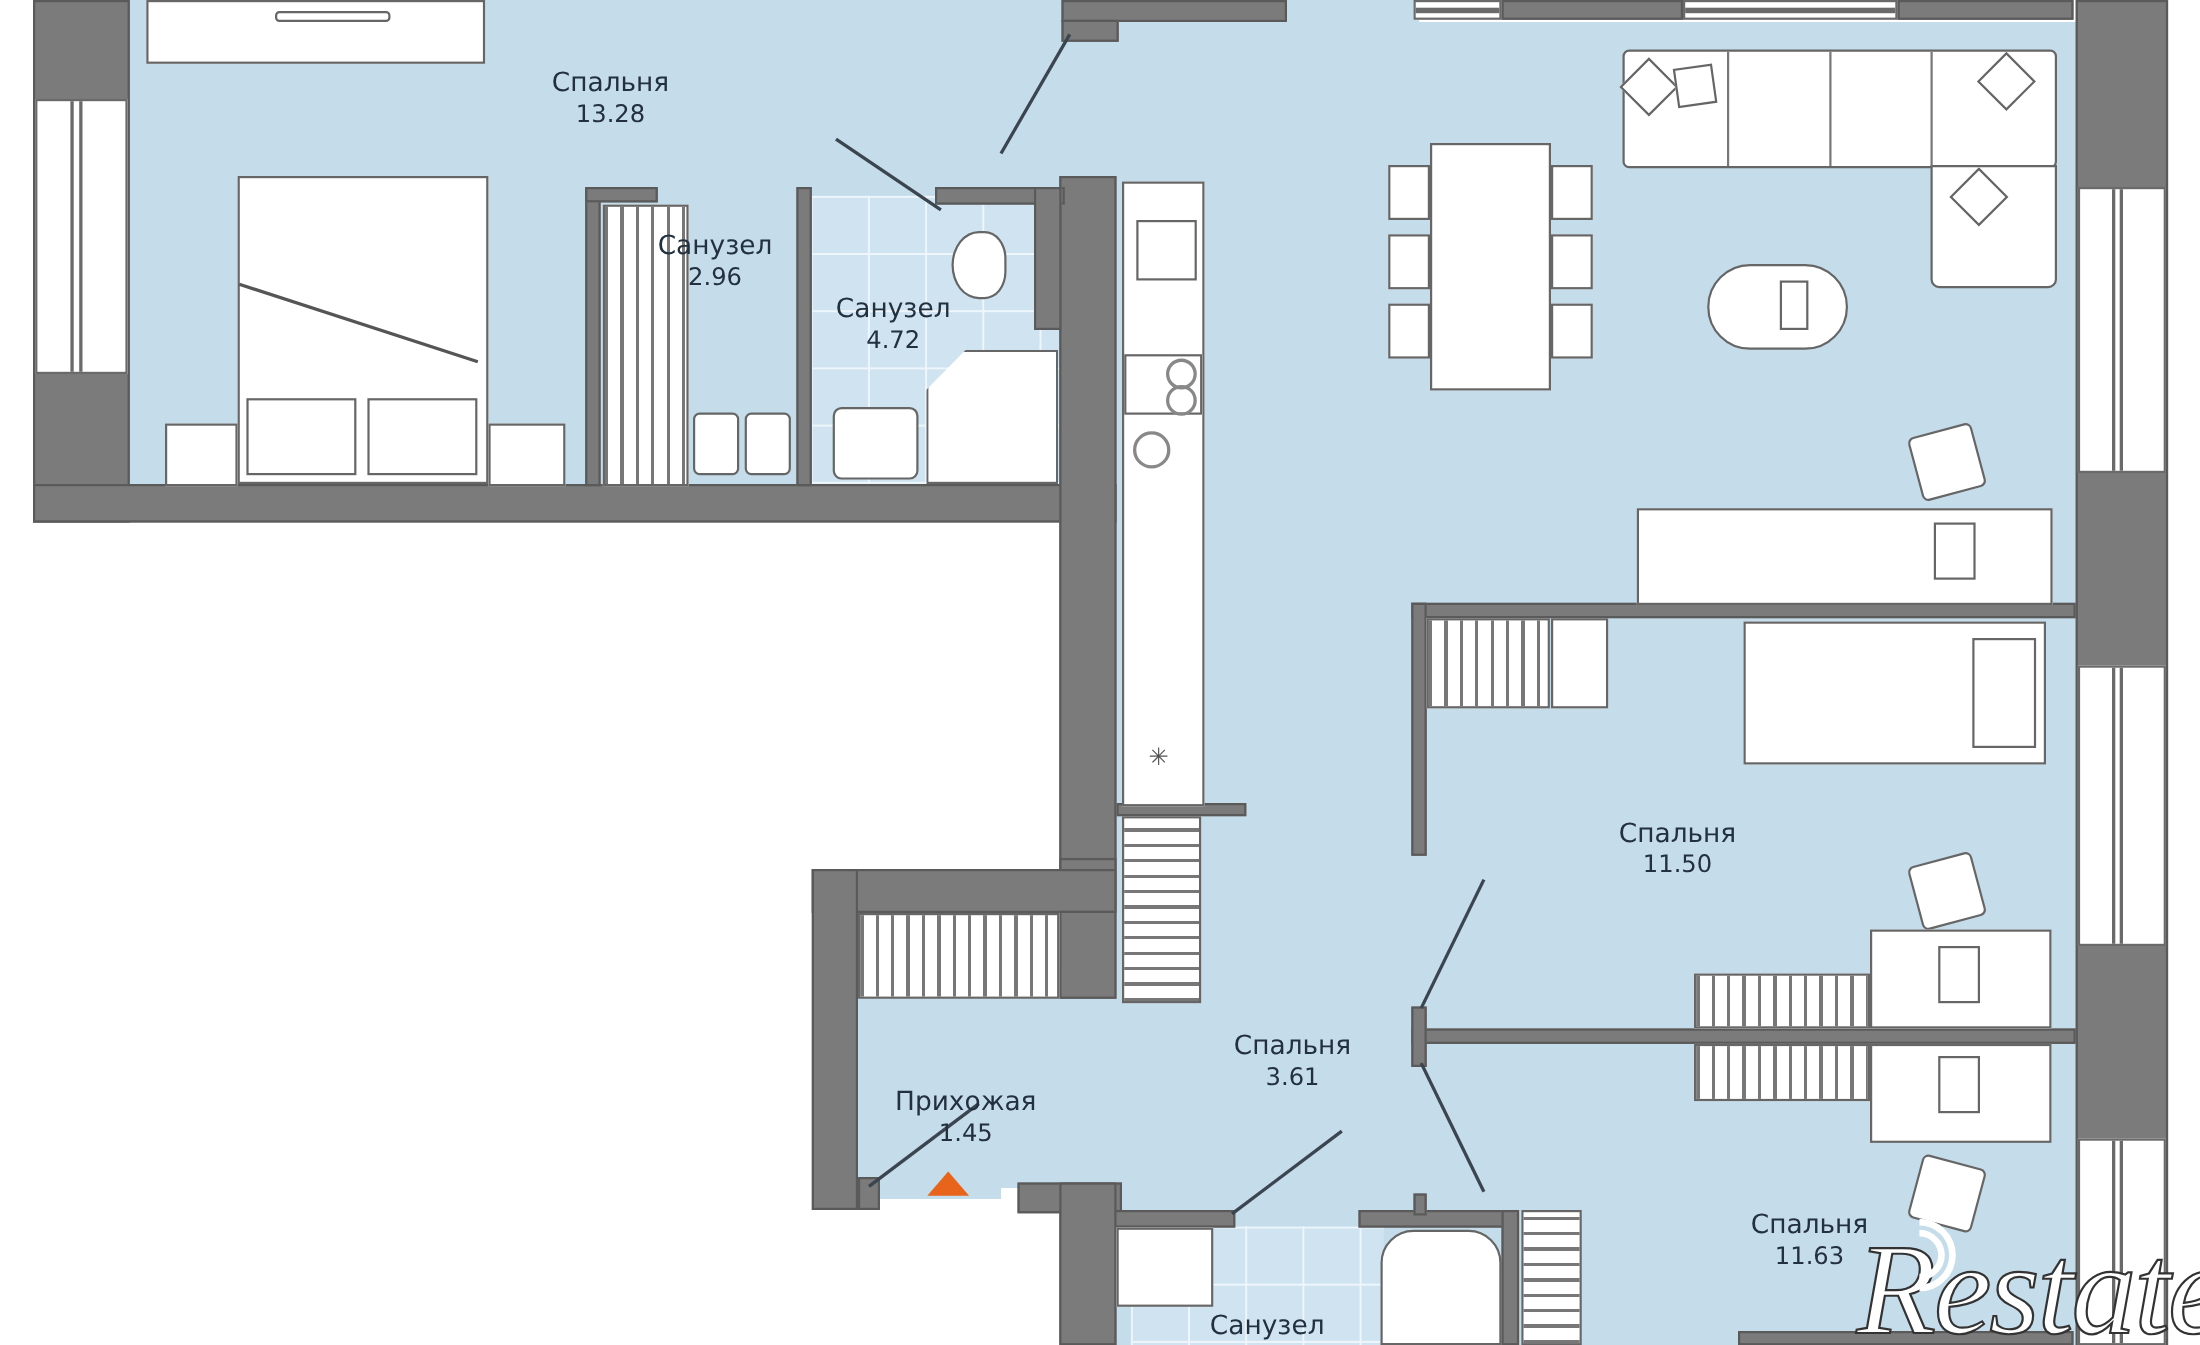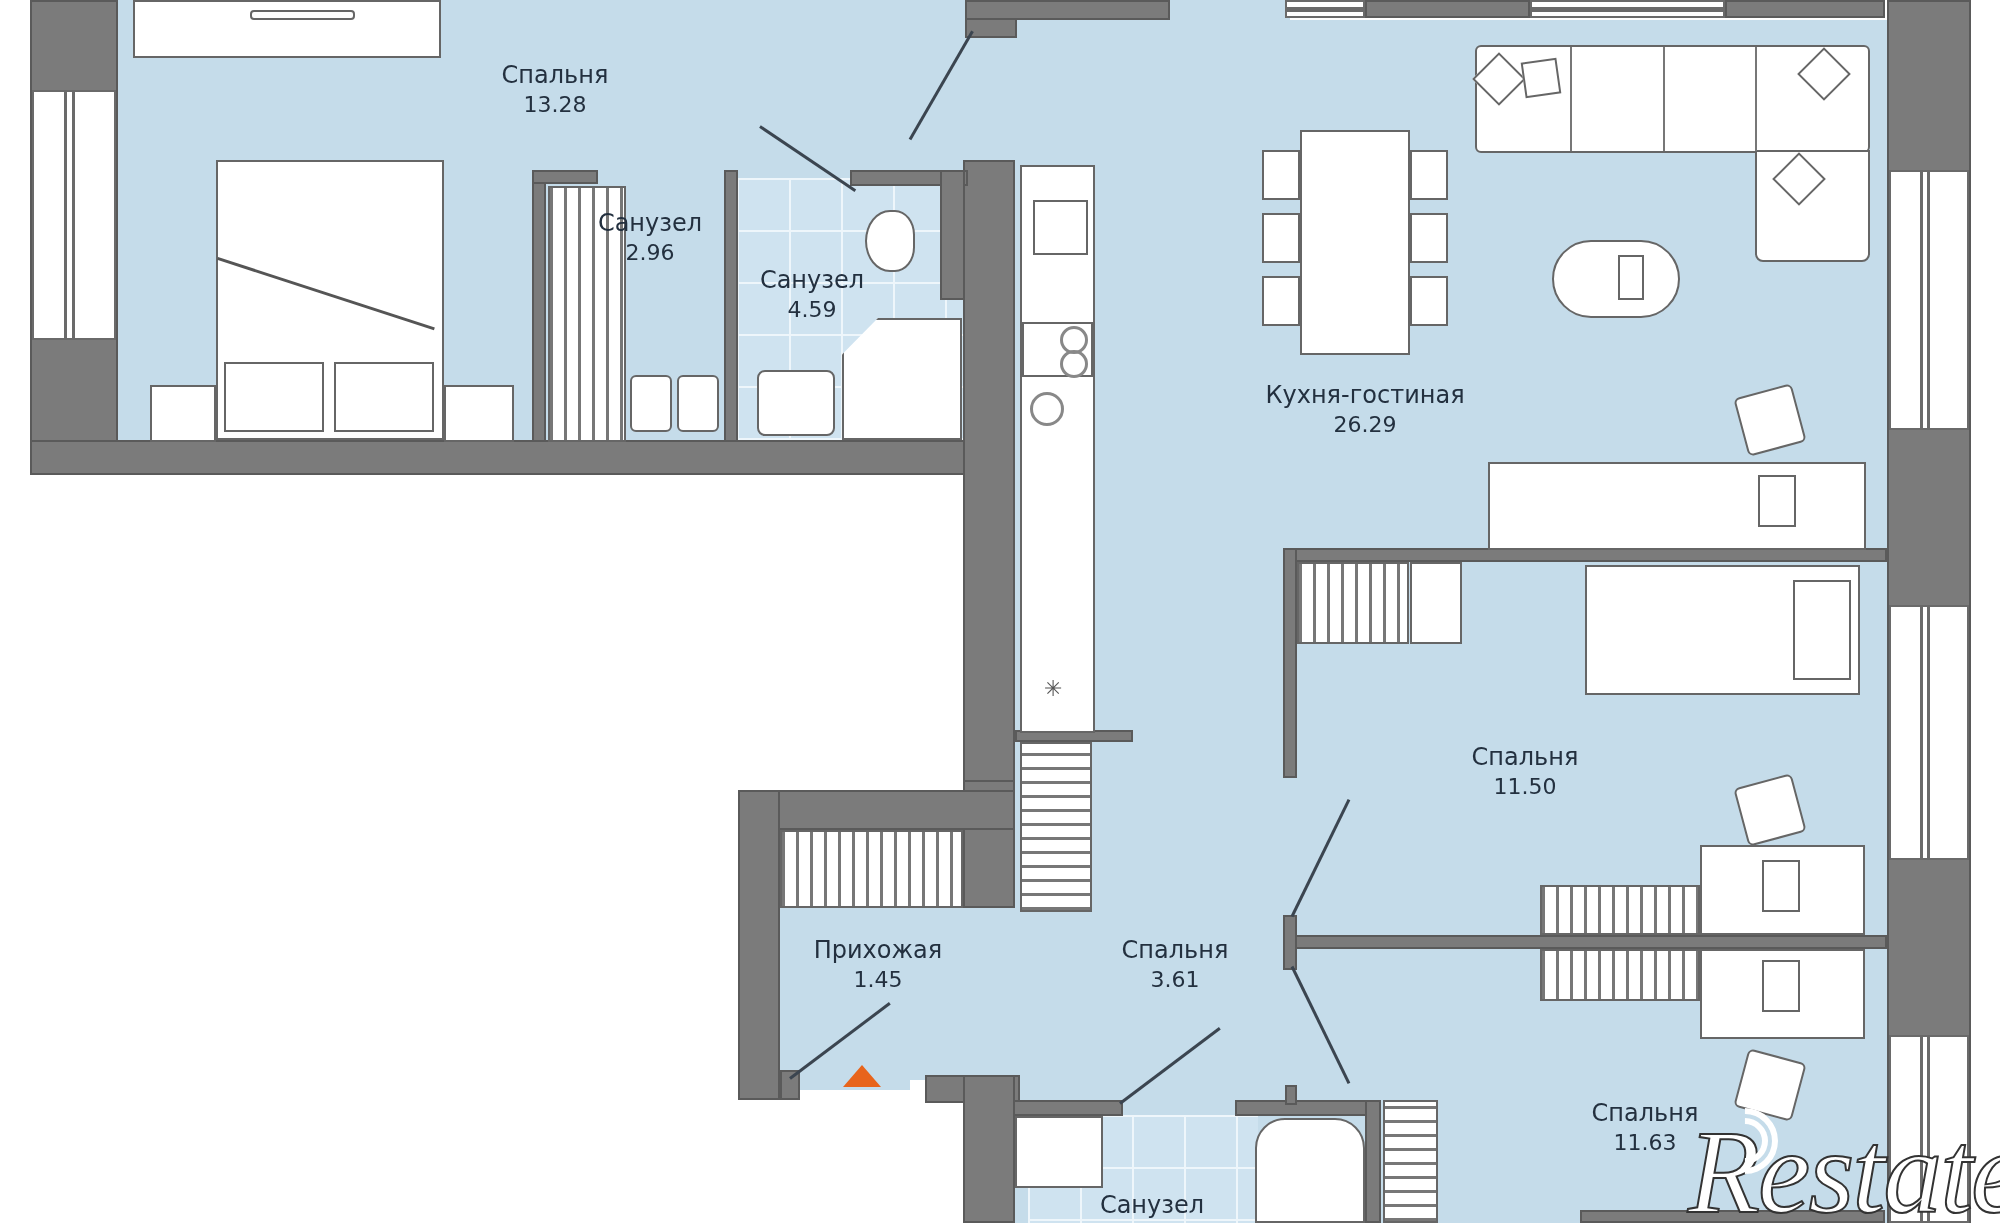--- a/index.html
+++ b/index.html
@@ -171,31 +171,27 @@
   <div class="label" style="left:555px;top:60px;">
     <span>Спальня</span>
     <span class="area">13.28</span>
   </div>
   <div class="label" style="left:650px;top:208px;">
     <span>Санузел</span>
     <span class="area">2.96</span>
   </div>
   <div class="label" style="left:812px;top:265px;">
     <span>Санузел</span>
-    <span class="area">4.59</span>
-  </div>
-  <div class="label" style="left:1365px;top:380px;">
-    <span>Кухня-гостиная</span>
-    <span class="area">26.29</span>
+    <span class="area">4.72</span>
   </div>
   <div class="label" style="left:1525px;top:742px;">
     <span>Спальня</span>
     <span class="area">11.50</span>
   </div>
-  <div class="label" style="left:878px;top:935px;">
+  <div class="label" style="left:878px;top:986px;">
     <span>Прихожая</span>
     <span class="area">1.45</span>
   </div>
   <div class="label" style="left:1175px;top:935px;">
     <span>Спальня</span>
     <span class="area">3.61</span>
   </div>
   <div class="label" style="left:1645px;top:1098px;">
     <span>Спальня</span>
     <span class="area">11.63</span>

